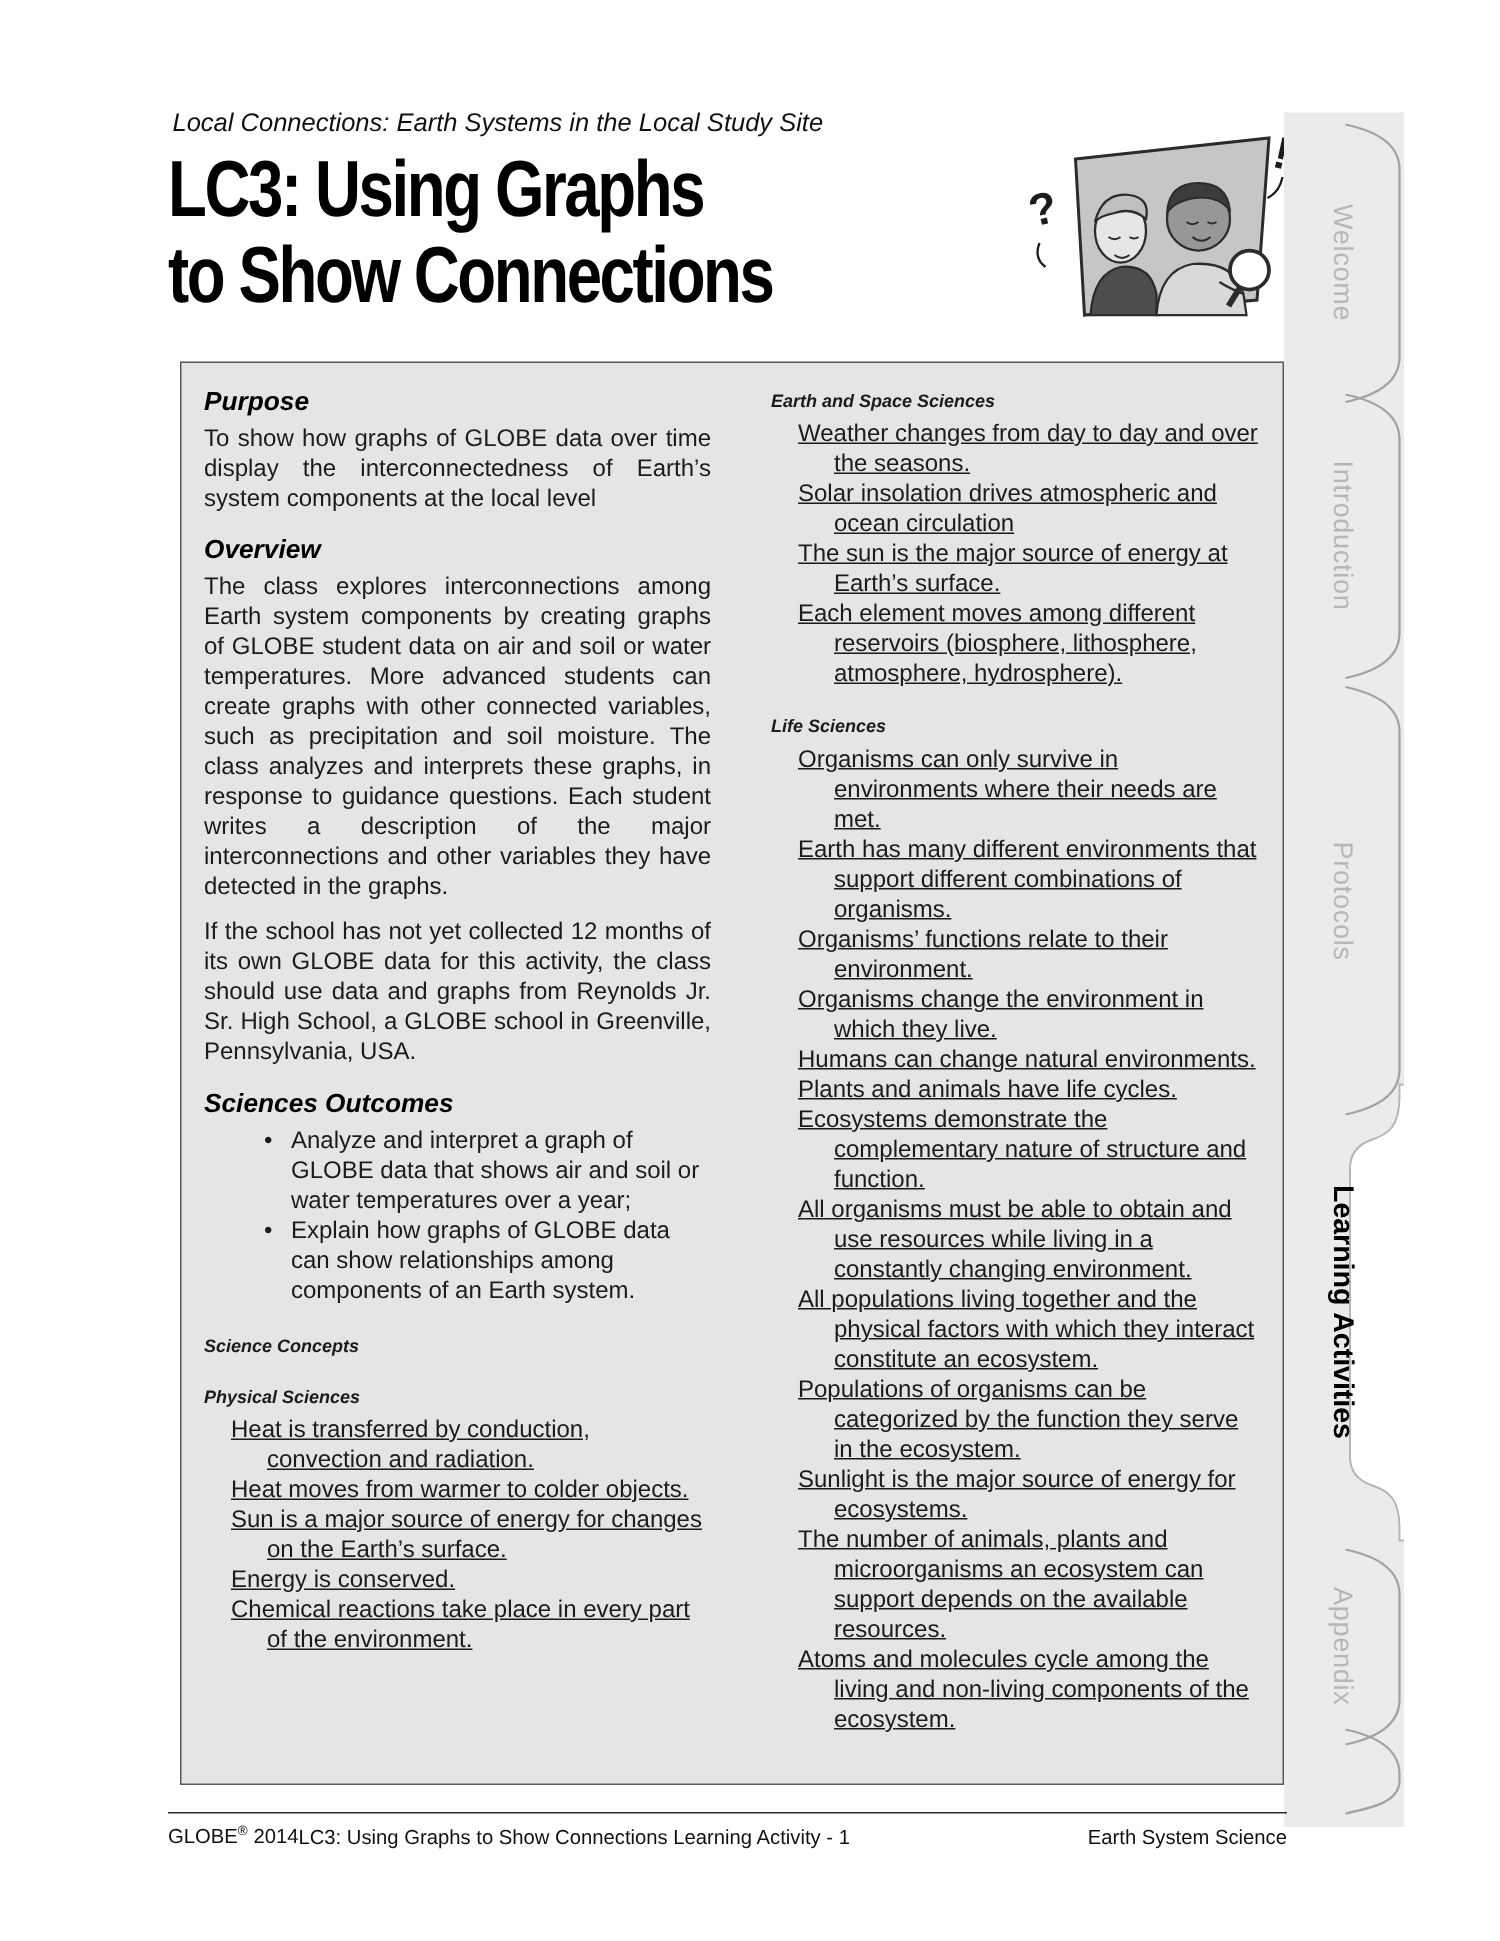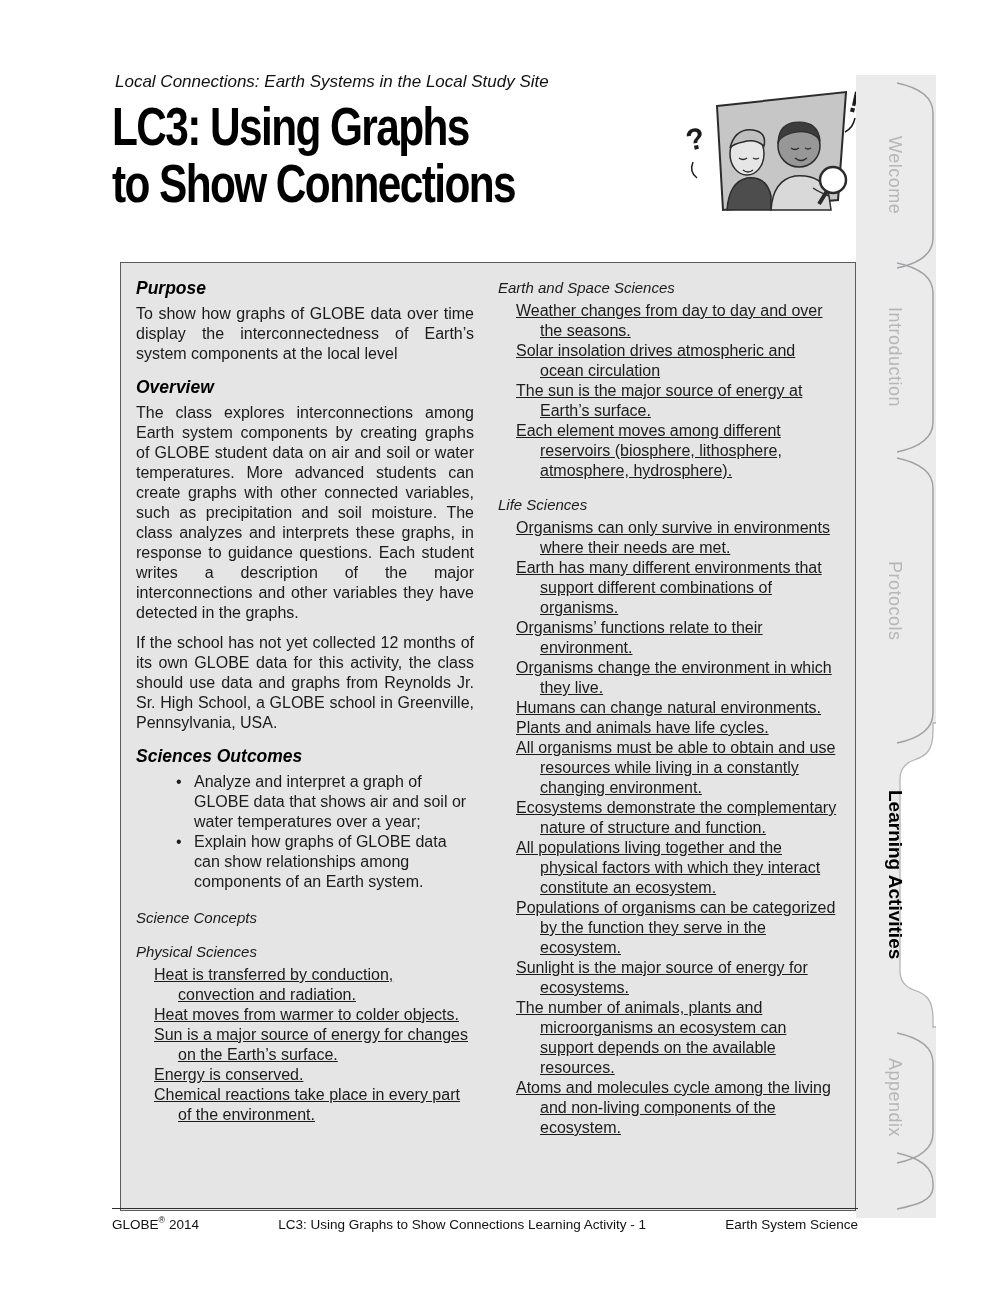--- a/index.html
+++ b/index.html
@@ -8,41 +8,41 @@
 
   
   .eyebrow{position:absolute;left:115px;top:72px;font-style:italic;font-size:17px;color:#111;}
   .doc-title{position:absolute;left:112px;top:98px;font-weight:bold;font-size:53px;line-height:57px;
              letter-spacing:-2px;color:#000;transform:scaleX(0.80);transform-origin:0 0;white-space:nowrap;}
 
   
   .illustration{position:absolute;left:683px;top:84px;width:185px;height:152px;}
 
   
-  .content-box{position:absolute;left:120px;top:262px;width:736px;height:949px;background:#e5e5e6;
+  .content-box{position:absolute;left:120px;top:241px;width:736px;height:949px;background:#e5e5e6;
                border:1px solid #5a5a5c;box-sizing:border-box;padding:13px 16px 4px 15px;
-               display:flex;gap:24px;font-size:16px;line-height:20px;}
+               display:flex;gap:40px;font-size:16px;line-height:20px;}
   .col{flex:1;min-width:0;}
   .col-left{flex:0 0 338px;}
   .h-main{font-size:17.5px;font-weight:bold;font-style:italic;margin:13px 0 6px 0;color:#000;}
   .h-main.first{margin-top:2px;}
-  .h-sub{font-size:15px;font-style:italic;margin:14px 0 3px 0;color:#1b1b1b;}
+  .h-sub{font-size:12px;font-style:italic;margin:14px 0 3px 0;color:#1b1b1b;font-weight:bold;}
   .h-sub.first{margin-top:2px;}
   .para{margin:0 0 10px 0;text-align:justify;}
   .intro-line{margin:0;}
   .bullet{position:relative;padding-left:58px;}
   .bullet::before{content:"\2022";position:absolute;left:40px;top:0;}
   .hang{padding-left:42px;text-indent:-24px;text-decoration:underline;}
 
   
   .footer-rule{position:absolute;left:112px;top:1208px;width:746px;border-top:1.5px solid #2e2e2e;}
   .footer-row{position:absolute;left:112px;top:1215px;width:746px;display:flex;align-items:baseline;
               font-size:13.5px;color:#111;}
   .footer-left{flex:0 0 auto;}
-  .footer-center{flex:1;text-align:center;}
+  .footer-center{flex:1;}
   .footer-right{flex:0 0 auto;}
   sup{font-size:9px;}
 
   
   .sidebar{position:absolute;left:856px;top:75px;width:81px;height:1143px;background:#ebebec;}
   .rail-svg{position:absolute;left:0;top:0;}
   .tab{position:absolute;left:0;width:77px;display:flex;align-items:center;justify-content:center;}
   .tab-label{writing-mode:vertical-rl;font-size:18px;color:#b6b6b8;letter-spacing:0.5px;white-space:nowrap;}
   .tab-label-active{writing-mode:vertical-rl;font-size:19px;font-weight:bold;color:#000;white-space:nowrap;}
 </style>
@@ -108,22 +108,22 @@
       <div class="hang">The sun is the major source of energy at Earth’s surface.</div>
       <div class="hang">Each element moves among different reservoirs (biosphere, lithosphere, atmosphere, hydrosphere).</div>
 
       <div class="h-sub">Life Sciences</div>
       <div class="hang">Organisms can only survive in environments where their needs are met.</div>
       <div class="hang">Earth has many different environments that support different combinations of organisms.</div>
       <div class="hang">Organisms’ functions relate to their environment.</div>
       <div class="hang">Organisms change the environment in which they live.</div>
       <div class="hang">Humans can change natural environments.</div>
       <div class="hang">Plants and animals have life cycles.</div>
+      <div class="hang">Ecosystems demonstrate the complementary nature of structure and function.</div>
       <div class="hang">All organisms must be able to obtain and use resources while living in a constantly changing environment.</div>
-      <div class="hang">Ecosystems demonstrate the complementary nature of structure and function.</div>
       <div class="hang">All populations living together and the physical factors with which they interact constitute an ecosystem.</div>
       <div class="hang">Populations of organisms can be categorized by the function they serve in the ecosystem.</div>
       <div class="hang">Sunlight is the major source of energy for ecosystems.</div>
       <div class="hang">The number of animals, plants and microorganisms an ecosystem can support depends on the available resources.</div>
       <div class="hang">Atoms and molecules cycle among the living and non-living components of the ecosystem.</div>
     </div>
   </div>
 
   <div class="sidebar">
     <svg class="rail-svg" width="81" height="1143" viewBox="0 0 81 1143" xmlns="http://www.w3.org/2000/svg">

